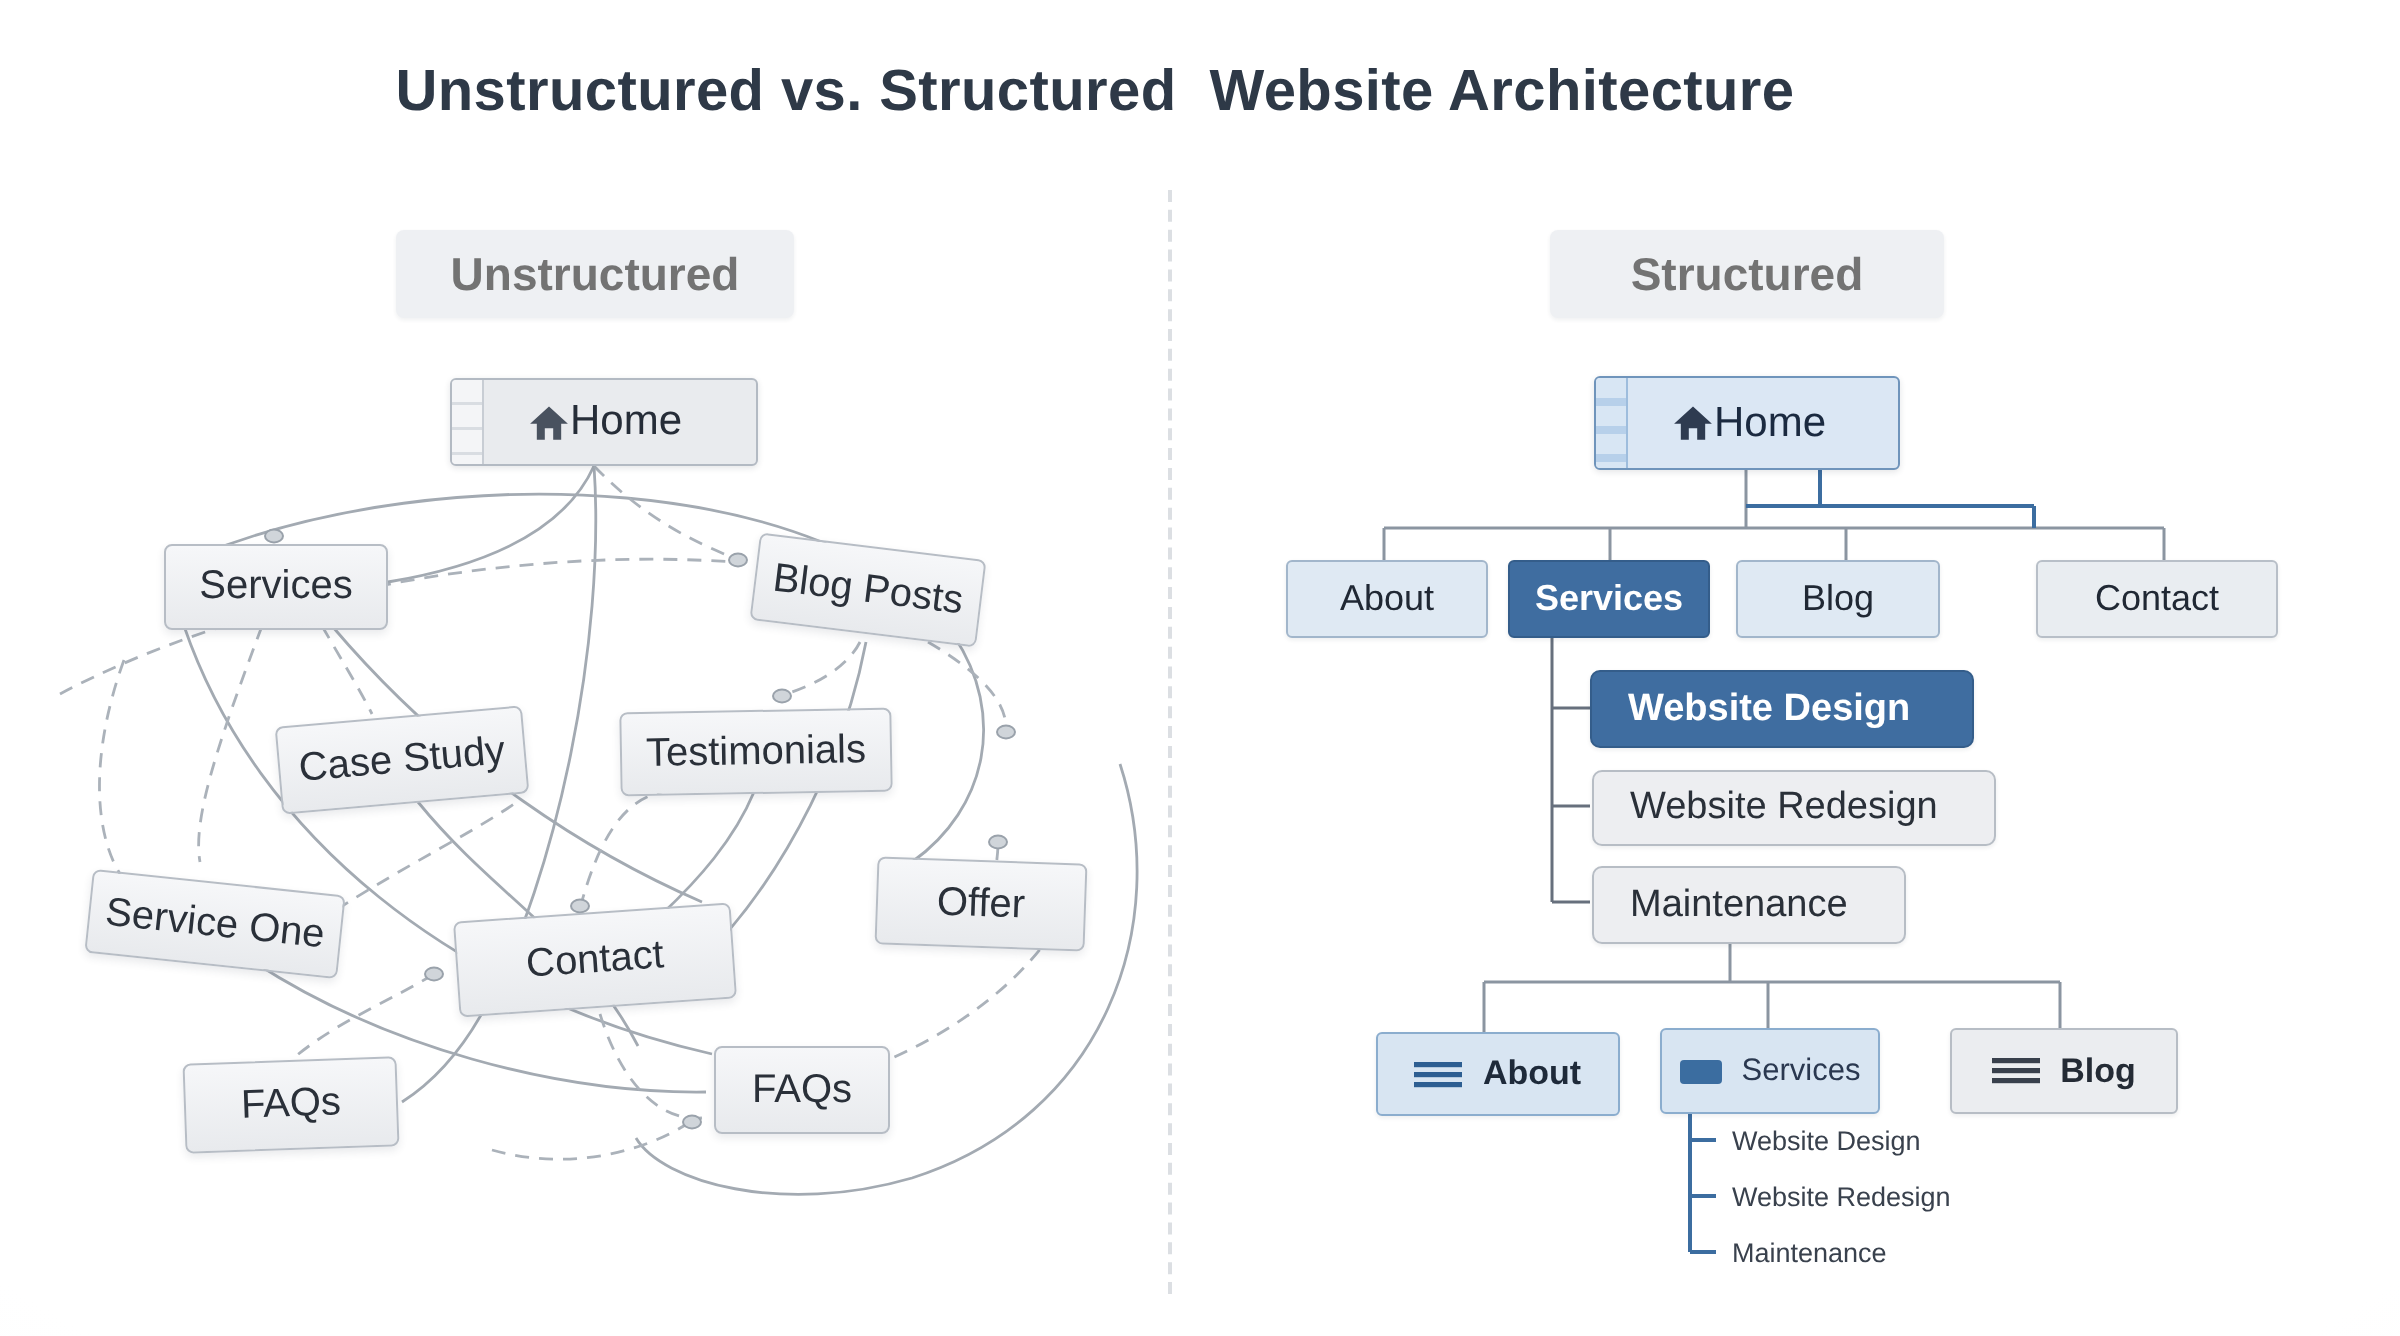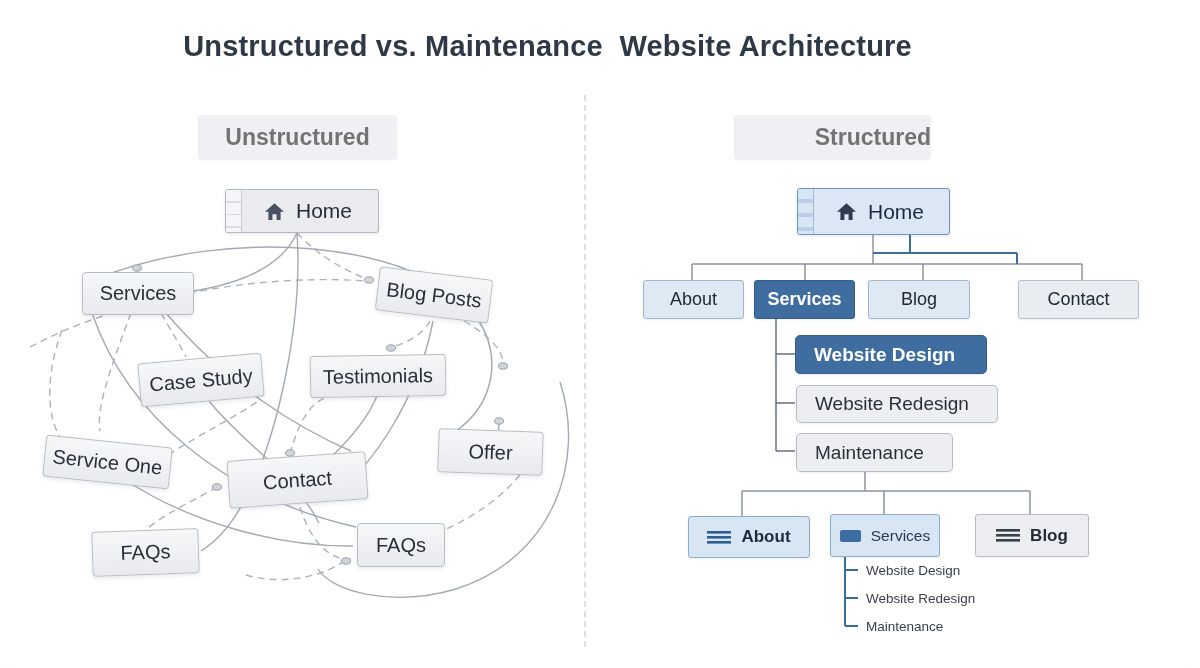--- a/index.html
+++ b/index.html
@@ -25,21 +25,21 @@
     font-size:23px;font-weight:bold;color:#737373;
     box-shadow:0 1px 2px rgba(30,40,55,.07);
   }
   
   .home-box{
     position:absolute;display:flex;align-items:center;border-radius:3px;
     box-shadow:0 1px 3px rgba(30,40,55,.12);
   }
   .home-box .strip{height:100%;width:15px;border-radius:2px 0 0 2px;flex:0 0 auto;}
   .home-box .house{margin:0 0 0 22px;flex:0 0 auto;}
-  .home-box .home-label{font-size:21px;margin-left:11px;color:#262d38;}
+  .home-box .home-label{font-size:21px;color:#262d38;}
   .home-gray{left:225px;top:189px;width:152px;height:42px;background:#e9ebee;border:1.5px solid #b3bac3;}
   .home-gray .strip{background:repeating-linear-gradient(to bottom,#f4f5f7 0 11px,#d9dde2 11px 12.5px);border-right:1px solid #c8cdd4;}
   .home-blue{left:797px;top:188px;width:151px;height:45px;background:#dbe7f4;border:1.5px solid #6f94bb;}
   .home-blue .strip{background:repeating-linear-gradient(to bottom,#d8e6f4 0 10px,#b7d0ea 10px 14px);border-right:1px solid #9ebddd;}
   .home-blue .home-label{color:#1b2a40;}
   
   .node{
     position:absolute;display:flex;align-items:center;justify-content:center;
     background:linear-gradient(180deg,#f6f7f9,#e8eaed);
     border:1px solid #b7bdc5;border-radius:4px;
@@ -63,21 +63,21 @@
   .leaf-gray{background:#ebedf0;border:1px solid #b7bdc5;color:#242b35;}
   .mini-item{
     position:absolute;font-size:13.5px;color:#39414d;white-space:nowrap;
   }
 </style>
 </head>
 <body>
 
 <div class="stage">
 
-  <h1 class="title">Unstructured vs. Maintenance  Website Architecture</h1>
+  <h1 class="title">Unstructured vs. Structured  Website Architecture</h1>
   <div class="divider"></div>
 
   <svg class="links" width="1200" height="668" viewBox="0 0 1200 668">
 
     <g fill="none" stroke="#a3aab2" stroke-width="1.4">
       <path d="M297,233 C282,266 242,283 194,291"></path>
       <path d="M297,233 C303,320 278,440 243,503 C228,531 212,544 201,551"></path>
       <path d="M92,313 C128,418 228,498 356,527"></path>
       <path d="M96,279 C225,226 419,239 477,318 C503,357 494,404 456,431"></path>
       <path d="M166,313 C228,386 298,428 351,451"></path>
@@ -165,21 +165,21 @@
     <div class="node" style="left:139px;top:358px;width:122px;height:42px;transform:rotate(-5deg);">Case Study</div>
     <div class="node" style="left:310px;top:355px;width:134px;height:40px;transform:rotate(-1deg);">Testimonials</div>
     <div class="node" style="left:44px;top:441px;width:125px;height:40px;transform:rotate(6deg);">Service One</div>
     <div class="node" style="left:438px;top:430px;width:103px;height:42px;transform:rotate(2deg);">Offer</div>
     <div class="node" style="left:228px;top:456px;width:137px;height:46px;transform:rotate(-4deg);">Contact</div>
     <div class="node" style="left:92px;top:530px;width:105px;height:43px;transform:rotate(-2deg);">FAQs</div>
     <div class="node" style="left:357px;top:523px;width:86px;height:42px;">FAQs</div>
   </div>
 
   <div>
-    <div class="panel-header" style="left:734px;top:115px;width:197px;justify-content:flex-end;">
+    <div class="panel-header" style="left:775px;top:115px;width:197px;">
       <span>Structured</span>
     </div>
 
     <div class="home-box home-blue">
       <div class="strip"></div>
       <svg class="house" width="21" height="19" viewBox="0 0 20 18">
         <path d="M10 1.2 L19 9.3 H15.8 V17 H12 V11.5 H8 V17 H4.2 V9.3 H1 Z" fill="#2e3b50"></path>
       </svg>
       <span class="home-label">Home</span>
     </div>

